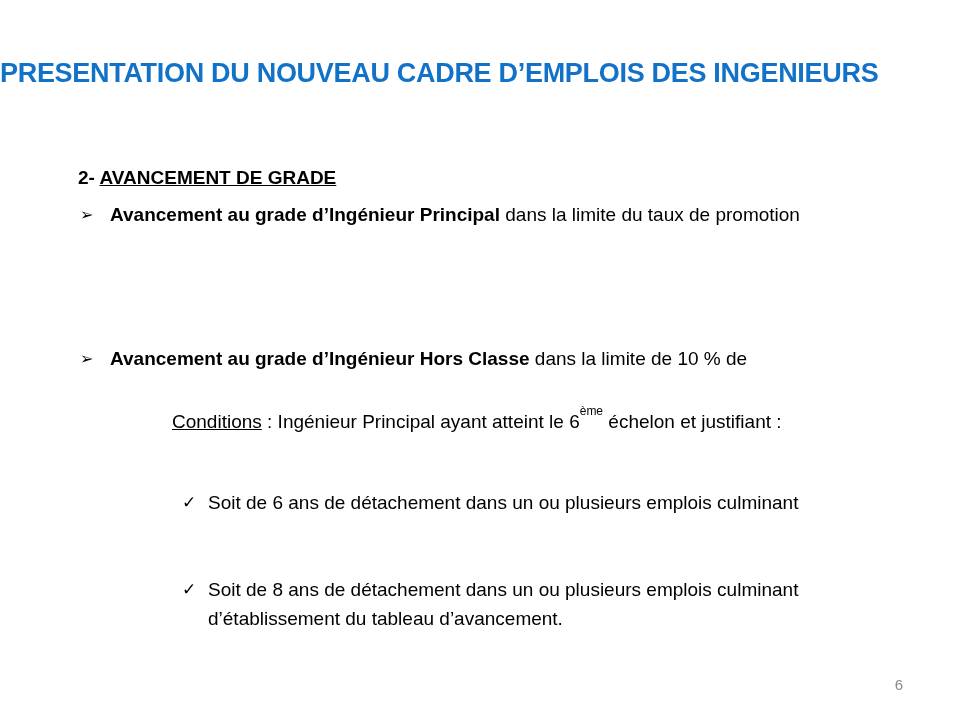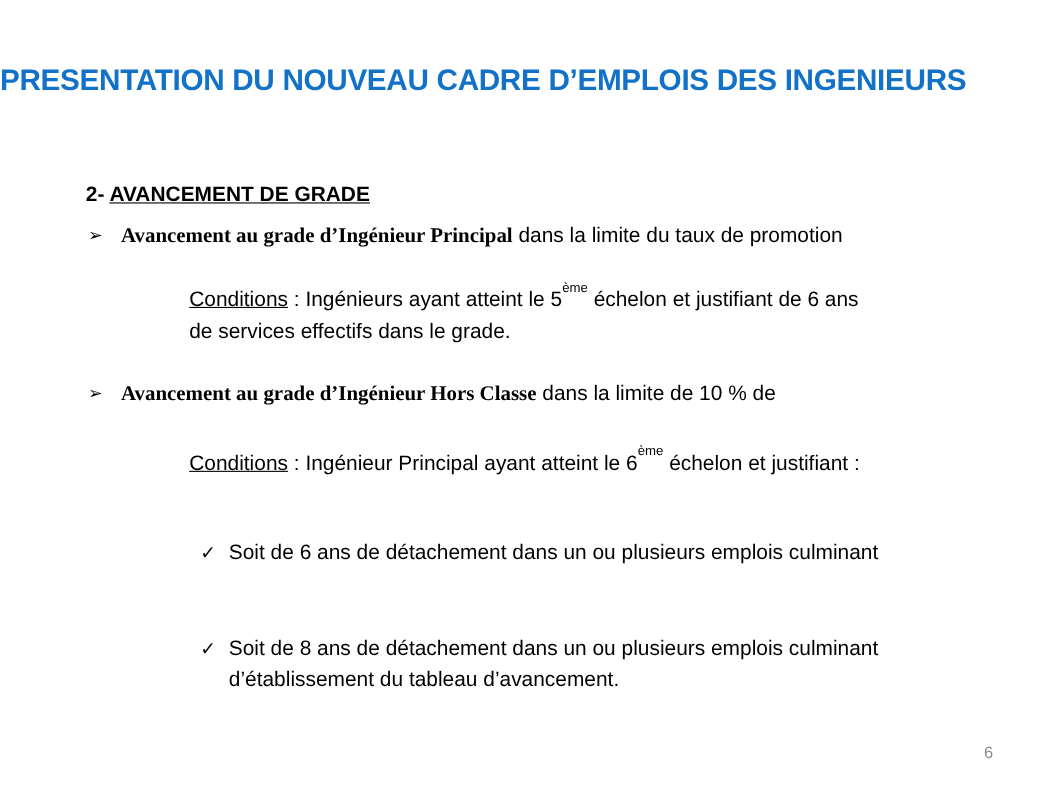--- a/index.html
+++ b/index.html
@@ -31,21 +31,21 @@
     font-weight: bold;
     white-space: nowrap;
     margin-top: 28px;
   }
   .u { text-decoration: underline; }
   .line {
     font-size: 19px;
     line-height: 29px;
     white-space: nowrap;
   }
-  .bold { font-weight: bold; font-family: Liberation Serif, serif; }
+  .bold { font-weight: bold; }
   .bullet {
     position: absolute;
     display: flex;
     align-items: flex-start;
   }
   .bullet .marker {
     flex: none;
     width: 30px;
     font-size: 16px;
     line-height: 29px;
@@ -78,24 +78,20 @@
 
   <div class="section-heading"><span>2- </span><span class="u">AVANCEMENT DE GRADE</span></div>
 
   <div class="bullet" style="left:80px; top:200px;">
     <span class="marker">➢</span>
     <div>
       <div class="line"><span class="bold">Avancement au grade d’Ingénieur Principal</span><span> dans la limite du taux de promotion</span></div>
     </div>
   </div>
 
-  <div class="cond" style="left:172px; top:258px;">
-    <div class="line"><span class="u">Conditions</span><span> : Ingénieurs ayant atteint le 5</span><sup class="ord">ème</sup><span> échelon et justifiant de 6 ans</span></div>
-    <div class="line">de services effectifs dans le grade.</div>
-  </div>
 
   <div class="bullet" style="left:80px; top:344px;">
     <span class="marker">➢</span>
     <div>
       <div class="line"><span class="bold">Avancement au grade d’Ingénieur Hors Classe</span><span> dans la limite de 10 % de</span></div>
     </div>
   </div>
 
   <div class="cond" style="left:172px; top:407px;">
     <div class="line"><span class="u">Conditions</span><span> : Ingénieur Principal ayant atteint le 6</span><sup class="ord">ème</sup><span> échelon et justifiant :</span></div>

